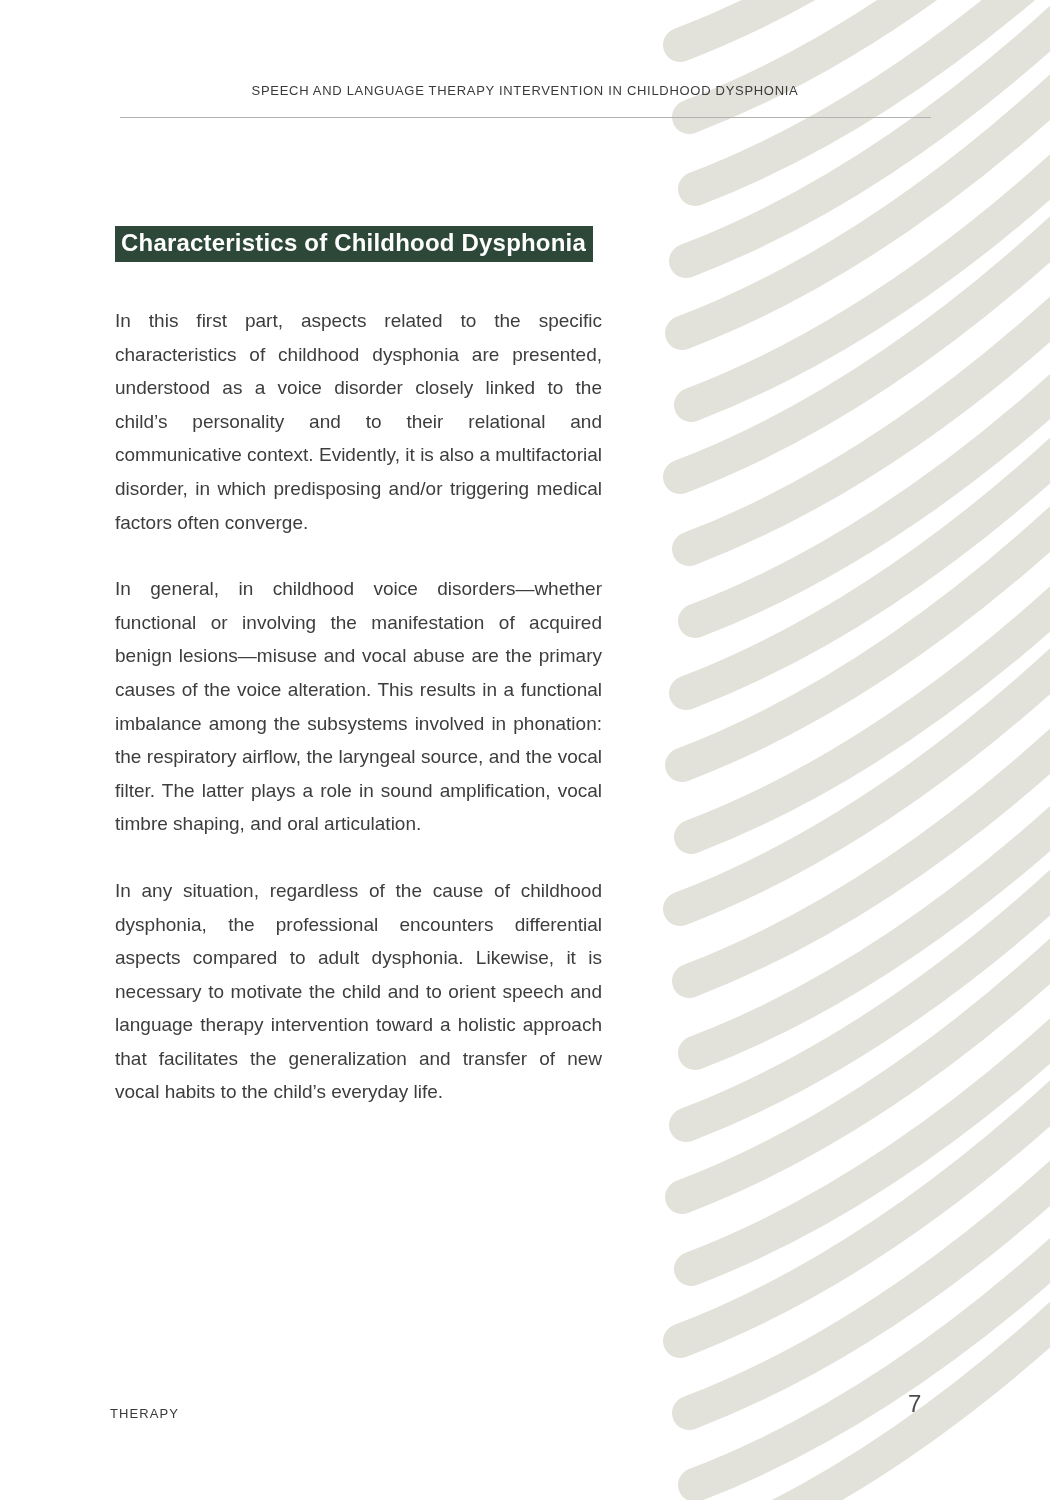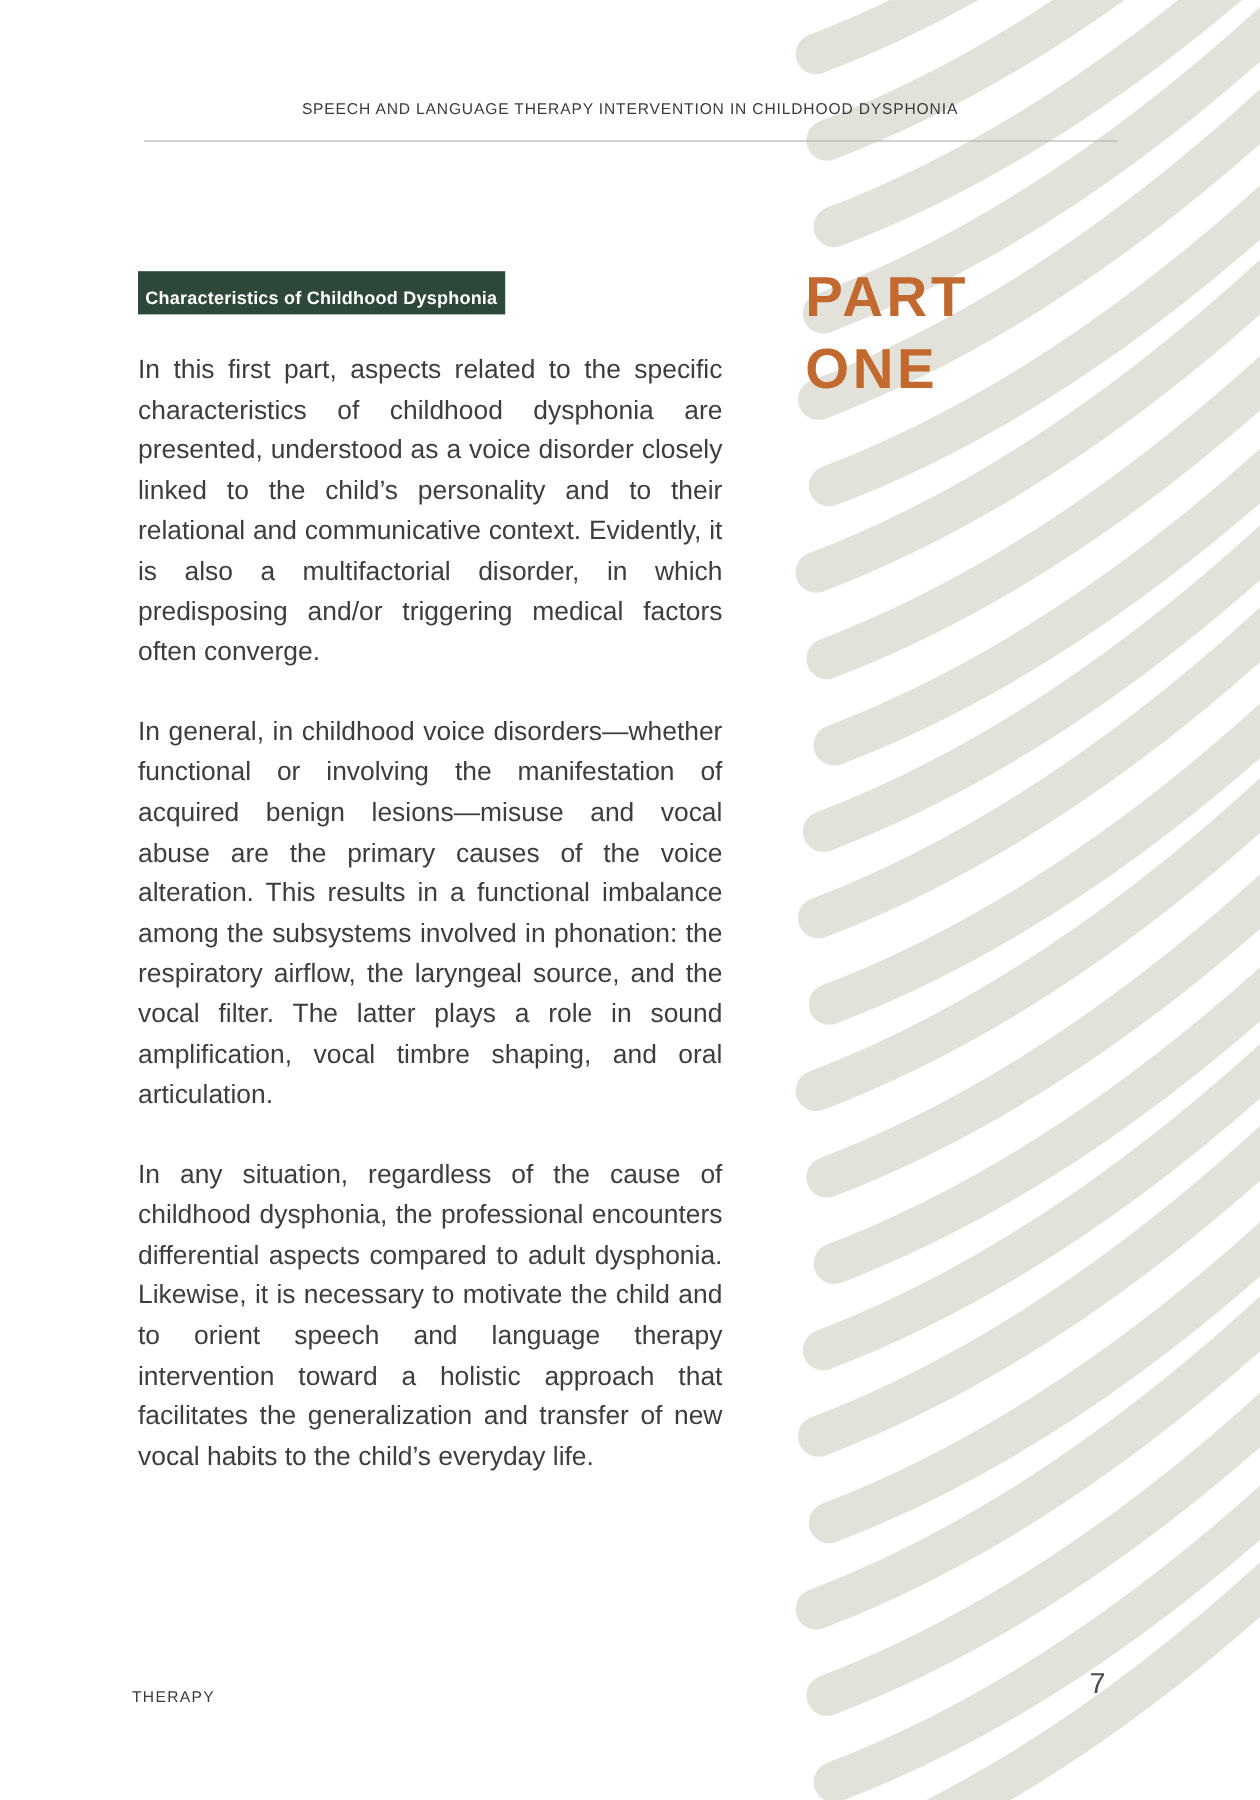--- a/index.html
+++ b/index.html
@@ -52,23 +52,23 @@
     border-top: 1px solid var(--rule);
   }
 
   .section-heading {
     position: absolute;
     left: 115px;
     top: 226px;
     display: inline-block;
     background: var(--heading-bg);
     color: var(--heading-fg);
-    font-size: 15px;
+    font-size: 24px;
     font-weight: bold;
-    padding: 14px 7px 5px 6px;
+    padding: 3px 7px 5px 6px;
     letter-spacing: 0.2px;
     white-space: nowrap;
   }
 
   .part-label {
     position: absolute;
     left: 671px;
     top: 217px;
     color: var(--accent);
     font-size: 47px;
@@ -77,22 +77,22 @@
     letter-spacing: 3px;
   }
 
   .body-col {
     position: absolute;
     left: 115px;
     top: 291px;
     width: 487px;
   }
   .body-col p {
-    margin: 0 0 33px 0;
-    font-size: 22px;
+    margin: 13px 0 33px 0;
+    font-size: 19px;
     line-height: 33.6px;
     color: var(--body);
     text-align: justify;
     hyphens: none;
   }
 
   .footer-brand {
     position: absolute;
     left: 110px;
     top: 1406px;
@@ -139,24 +139,20 @@
     </svg>
 
   <div class="content-layer">
 
     <div class="running-head">SPEECH AND LANGUAGE THERAPY INTERVENTION IN CHILDHOOD DYSPHONIA</div>
 
     <div class="header-rule"></div>
 
     <div class="section-heading">Characteristics of Childhood Dysphonia</div>
 
-    <div class="part-label">
-      <div>PART</div>
-      <div>ONE</div>
-    </div>
 
     <main class="body-col">
       <p>In this first part, aspects related to the specific characteristics of childhood dysphonia are presented, understood as a voice disorder closely linked to the child’s personality and to their relational and communicative context. Evidently, it is also a multifactorial disorder, in which predisposing and/or triggering medical factors often converge.</p>
       <p>In general, in childhood voice disorders—whether functional or involving the manifestation of acquired benign lesions—misuse and vocal abuse are the primary causes of the voice alteration. This results in a functional imbalance among the subsystems involved in phonation: the respiratory airflow, the laryngeal source, and the vocal filter. The latter plays a role in sound amplification, vocal timbre shaping, and oral articulation.</p>
       <p>In any situation, regardless of the cause of childhood dysphonia, the professional encounters differential aspects compared to adult dysphonia. Likewise, it is necessary to motivate the child and to orient speech and language therapy intervention toward a holistic approach that facilitates the generalization and transfer of new vocal habits to the child’s everyday life.</p>
     </main>
 
     <div class="footer-brand">THERAPY</div>
 
     <div class="page-number">7</div>

